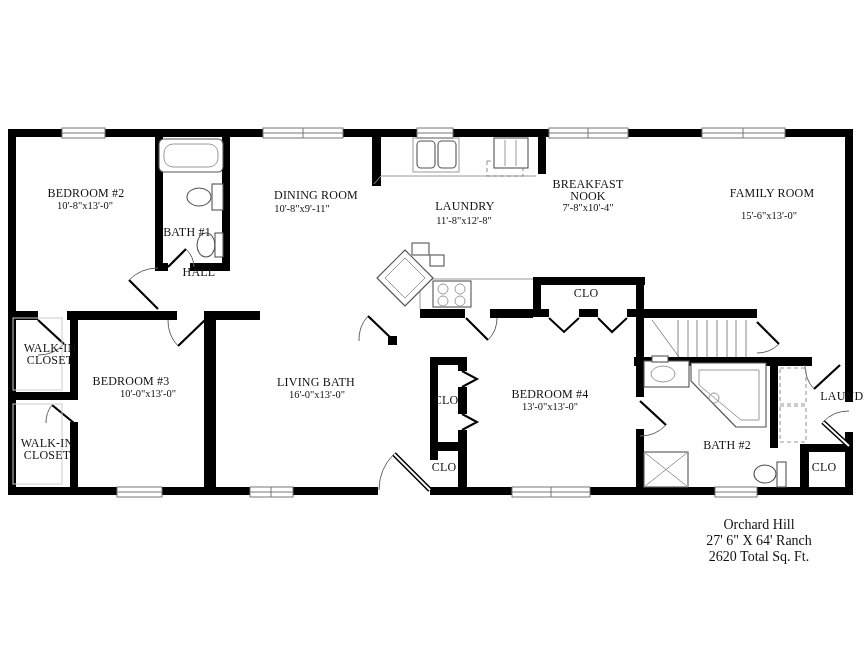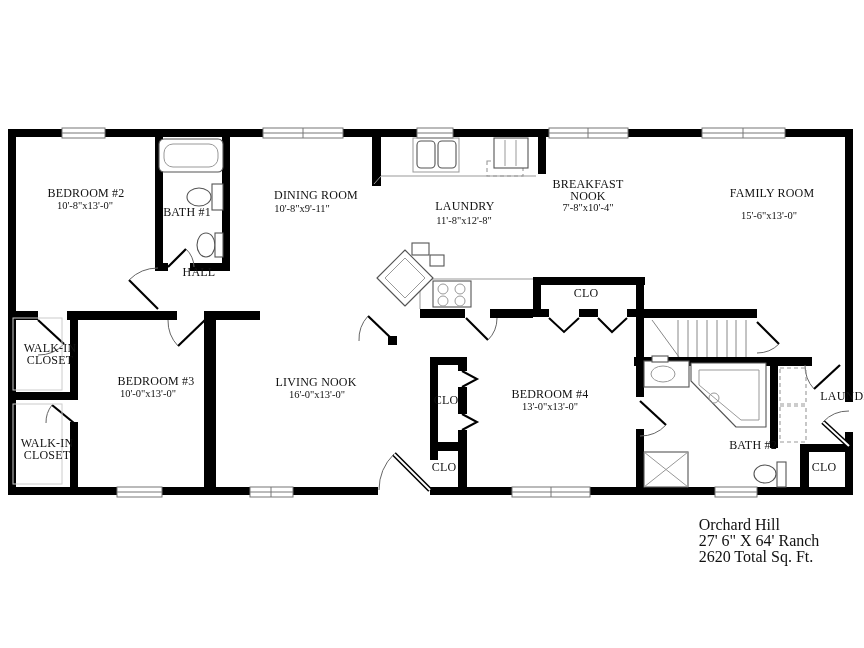--- a/index.html
+++ b/index.html
@@ -25,22 +25,22 @@
   .fxl{stroke:var(--fixture_light);stroke-width:1;fill:none;}
   .fxd{stroke:var(--fixture_light);stroke-width:1.1;fill:none;stroke-dasharray:4 3;}
   .bifold{stroke:var(--wall);stroke-width:2;fill:none;}
   .stair{stroke:#888888;stroke-width:1;fill:none;}
   .shelf{stroke:#cccccc;stroke-width:1;fill:none;}
   .lbl{position:absolute;transform:translate(-50%,-50%);color:var(--text);
        white-space:nowrap;text-align:center;line-height:12px;}
   .room-name{font-size:12px;letter-spacing:.2px;}
   .room-dims{font-size:10.5px;}
   .multi .room-name, .multi .room-dims{display:block;}
-  .title-block{position:absolute;transform:translate(-50%,-50%);text-align:left;
-       color:var(--text);font-size:16px;line-height:16px;white-space:nowrap;}
+  .title-block{position:absolute;transform:translate(-50%,-50%);text-align:center;
+       color:var(--text);font-size:14px;line-height:16px;white-space:nowrap;}
 </style>
 </head>
 <body>
 
 <div class="canvas">
 
 <svg width="864" height="648" viewBox="0 0 864 648">
 
   <g>
     <rect class="wall" x="8" y="105" width="54" height="8"></rect>
@@ -287,53 +287,53 @@
   </g>
 
   <g>
     <rect class="shelf" x="13" y="294" width="49" height="72"></rect>
     <rect class="shelf" x="13" y="380" width="49" height="80"></rect>
   </g>
 </svg>
 
 <div class="lbl room-name" style="left:86px;top:169px">BEDROOM #2</div>
 <div class="lbl room-dims" style="left:85px;top:182px">10'-8"x13'-0"</div>
-<div class="lbl room-name" style="left:187px;top:188px">BATH #1</div>
+<div class="lbl room-name" style="left:187px;top:208px">BATH #1</div>
 <div class="lbl room-name" style="left:316px;top:171px">DINING ROOM</div>
 <div class="lbl room-dims" style="left:302px;top:185px">10'-8"x9'-11"</div>
 <div class="lbl room-name" style="left:465px;top:182px">LAUNDRY</div>
 <div class="lbl room-dims" style="left:464px;top:197px">11'-8"x12'-8"</div>
 <div class="lbl multi" style="left:588px;top:172px">
   <span class="room-name" style="display:block">BREAKFAST</span>
   <span class="room-name" style="display:block">NOOK</span>
   <span class="room-dims" style="display:block">7'-8"x10'-4"</span>
 </div>
 <div class="lbl room-name" style="left:772px;top:169px">FAMILY ROOM</div>
 <div class="lbl room-dims" style="left:769px;top:192px">15'-6"x13'-0"</div>
 <div class="lbl room-name" style="left:199px;top:248px">HALL</div>
 <div class="lbl multi" style="left:50px;top:330px">
   <span class="room-name" style="display:block">WALK-IN</span>
   <span class="room-name" style="display:block">CLOSET</span>
 </div>
 <div class="lbl multi" style="left:47px;top:425px">
   <span class="room-name" style="display:block">WALK-IN</span>
   <span class="room-name" style="display:block">CLOSET</span>
 </div>
-<div class="lbl room-name" style="left:156px;top:357px">BEDROOM #3</div>
+<div class="lbl room-name" style="left:131px;top:357px">BEDROOM #3</div>
 <div class="lbl room-dims" style="left:148px;top:370px">10'-0"x13'-0"</div>
-<div class="lbl room-name" style="left:316px;top:358px">LIVING NOOK</div>
+<div class="lbl room-name" style="left:316px;top:358px">LIVING BATH</div>
 <div class="lbl room-dims" style="left:317px;top:371px">16'-0"x13'-0"</div>
 <div class="lbl room-name" style="left:550px;top:370px">BEDROOM #4</div>
 <div class="lbl room-dims" style="left:550px;top:383px">13'-0"x13'-0"</div>
 <div class="lbl room-name" style="left:586px;top:269px">CLO</div>
 <div class="lbl room-name" style="left:446px;top:376px">CLO</div>
 <div class="lbl room-name" style="left:444px;top:443px">CLO</div>
 <div class="lbl room-name" style="left:824px;top:443px">CLO</div>
 <div class="lbl room-name" style="left:850px;top:372px">LAUNDRY</div>
-<div class="lbl room-name" style="left:753px;top:421px">BATH #2</div>
+<div class="lbl room-name" style="left:727px;top:421px">BATH #2</div>
 
 <div class="title-block" style="left:759px;top:517px">
   <div>Orchard Hill</div>
   <div>27' 6" X 64' Ranch</div>
   <div>2620 Total Sq. Ft.</div>
 </div>
 
 </div>
 
 </body></html>

